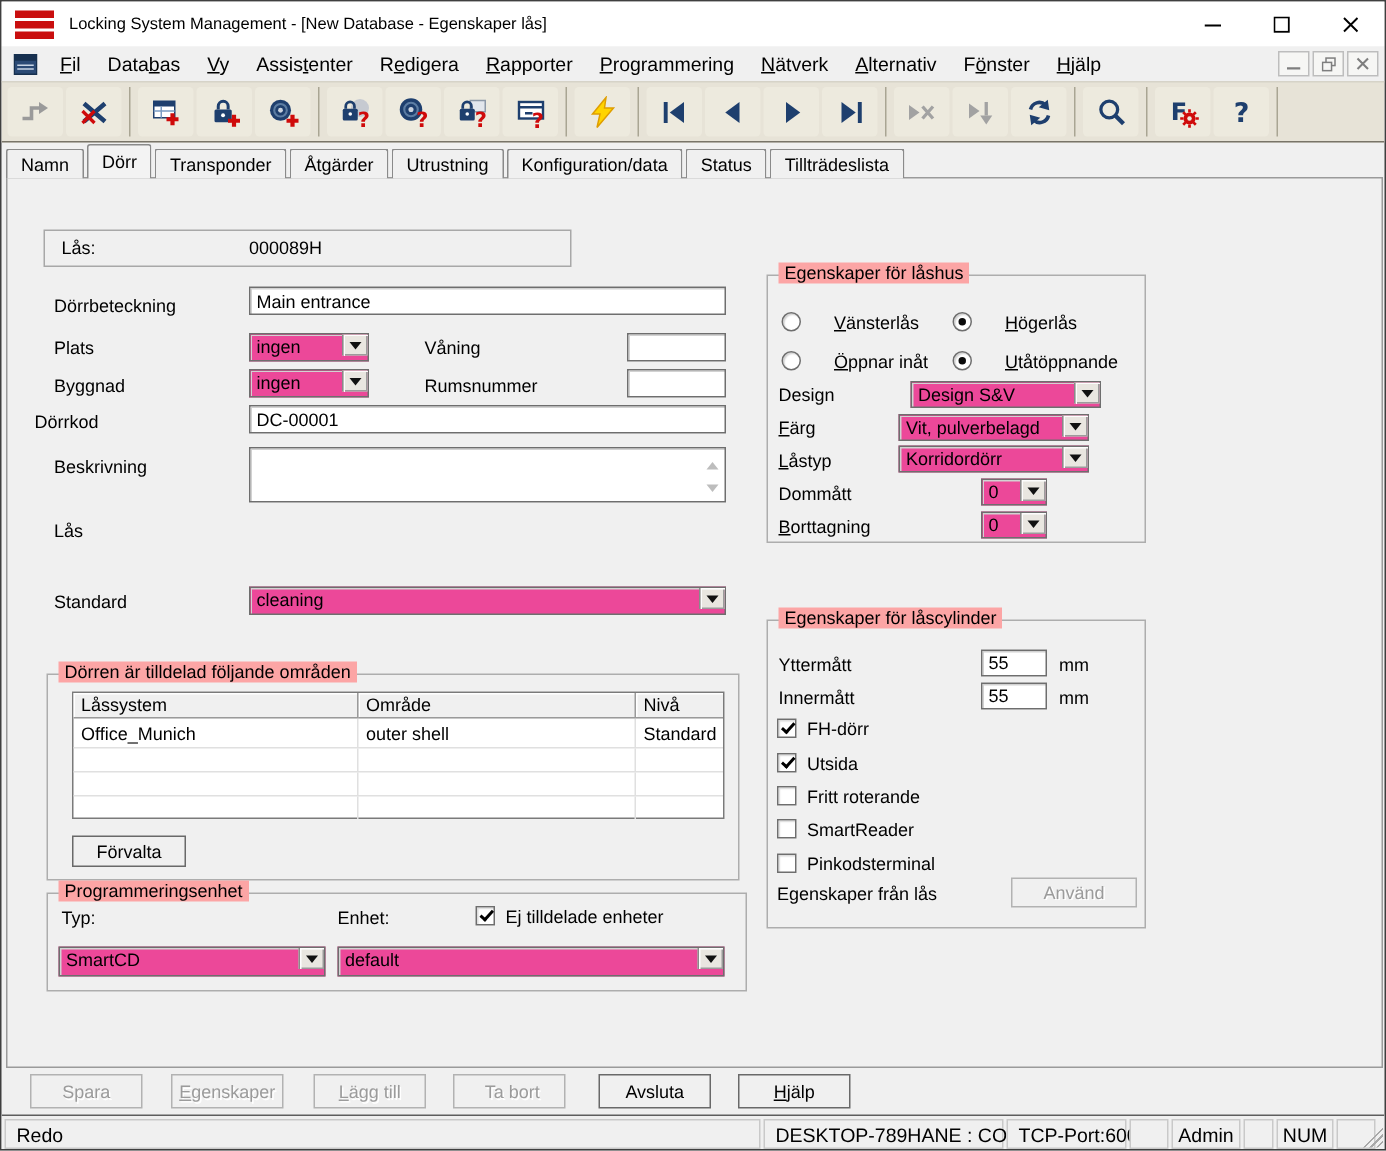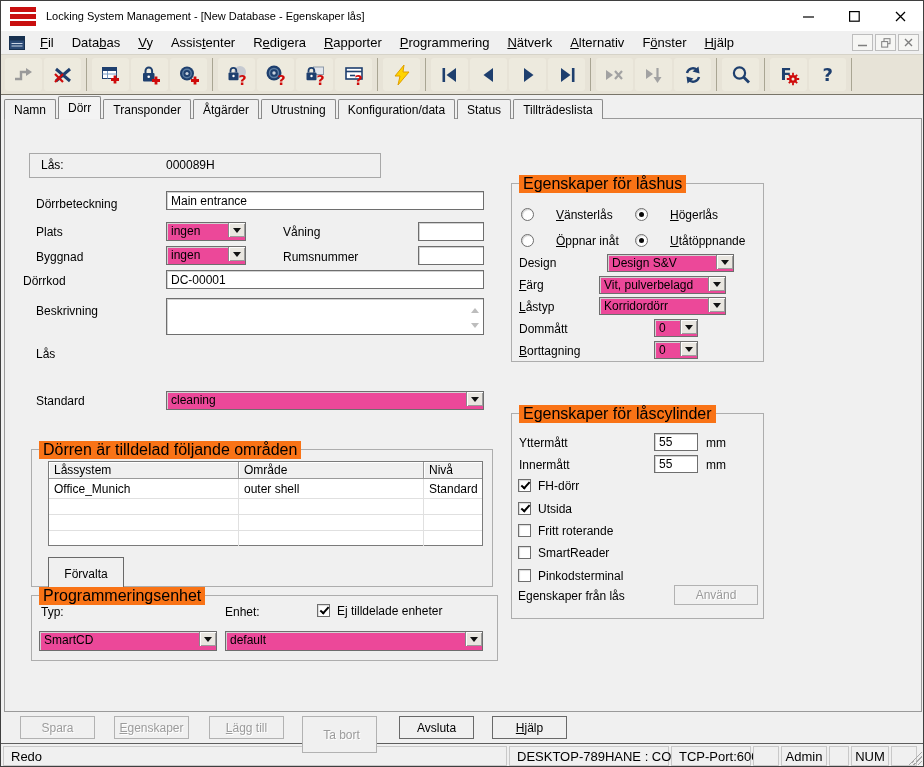--- a/index.html
+++ b/index.html
@@ -35,21 +35,21 @@
   .lbl{position:absolute;white-space:nowrap;font-size:12px;z-index:5;}
   .inp{position:absolute;background:#fff;border:1px solid #6e6e6e;font-size:12px;padding:1px 4px;
     font-family:inherit;z-index:5;box-shadow:inset 1px 1px 0 #d2d2d2;}
   .tarea{position:absolute;background:#fff;border:1px solid #6e6e6e;font-size:12px;padding:1px 4px;z-index:5;box-shadow:inset 1px 1px 0 #d2d2d2;}
   .combo{position:absolute;background:#ec4899;border:1px solid #6e6e6e;display:flex;align-items:flex-start;z-index:5;box-shadow:inset 1px 1px 0 #d2d2d2;}
   .combo .ct{flex:1;font-size:12px;padding:1px 4px;white-space:nowrap;overflow:hidden;display:flex;align-items:center;}
   .combo .cb{width:17px;background:#e9e6e0;border-left:1px solid #8a8a8a;display:flex;align-items:center;justify-content:center;
     box-shadow:inset 1px 1px 0 #fdfdfd,inset -1px -1px 0 #9c9c9c;flex:none;}
   .combo .cb::after{content:"";border:4px solid transparent;border-top:5px solid #111;margin-top:5px;}
   .grp{position:absolute;border:1px solid #adadad;z-index:2;}
-  .grp-legend{position:absolute;top:-8px;left:8px;background:#f97316;padding:0 4px;font-size:16px;white-space:nowrap;z-index:6;}
+  .grp-legend{position:absolute;top:-8px;left:8px;background:#fca5a5;padding:0 4px;font-size:12px;white-space:nowrap;z-index:6;}
   .radio{position:absolute;display:flex;align-items:center;gap:22px;height:15px;z-index:5;}
   .radio .dot{width:13px;height:13px;border-radius:50%;background:#fff;border:1px solid #6e6e6e;position:relative;flex:none;box-shadow:inset 1px 1px 1px rgba(0,0,0,.18);}
   .radio.on .dot::after{content:"";position:absolute;left:3px;top:3px;width:5px;height:5px;border-radius:50%;background:#0a0a0a;}
   .chk{position:absolute;display:flex;align-items:center;gap:7px;height:15px;z-index:5;}
   .chk .box{width:13px;height:13px;background:#fff;border:1px solid #6e6e6e;position:relative;flex:none;box-shadow:inset 1px 1px 1px rgba(0,0,0,.15);}
   .chk.on .box::after{content:"";position:absolute;left:2px;top:2px;width:7px;height:3px;border-left:2px solid #000;border-bottom:2px solid #000;transform:rotate(-48deg);}
   .btn{position:absolute;background:#f0f0f0;border:1px solid #696969;font-size:12px;display:flex;align-items:center;justify-content:center;z-index:5;font-family:inherit;}
   .btn.disabled{color:#9b9b9b;border-color:#b2b2b2;text-shadow:1px 1px 0 #fff;}
   
   .areas-table{position:absolute;left:47px;top:460px;width:435px;height:85px;background:#fff;border:1px solid #7a7a7a;z-index:5;display:flex;flex-direction:column;}
@@ -360,21 +360,21 @@
         <span class="td c1"></span>
         <span class="td c2"></span>
         <span class="td c3"></span>
       </div>
     <div class="trow-empty">
         <span class="td c1"></span>
         <span class="td c2"></span>
         <span class="td c3"></span>
       </div>
   </div>
-  <button class="btn" style="left:47px;top:556px;width:76px;height:33px;">Förvalta</button>
+  <button class="btn" style="left:47px;top:556px;width:76px;height:21px;">Förvalta</button>
 
   <div class="grp" style="left:30px;top:594px;width:467px;height:66px;"></div>
   <span class="grp-legend" style="left:38px;top:586px;position:absolute;">Programmeringsenhet</span>
   <span class="lbl" style="left:40px;top:604px;">Typ:</span>
   <span class="lbl" style="left:224px;top:604px;">Enhet:</span>
   <div class="chk on" style="left:316px;top:602px;">
     <span class="box"></span>
     <span>Ej tilldelade enheter</span>
   </div>
   <div class="combo" style="left:38px;top:630px;width:178px;height:20px;">
@@ -457,21 +457,21 @@
   <div class="chk" style="left:517px;top:567px;">
       <span class="box"></span>
       <span>Pinkodsterminal</span>
     </div>
   <span class="lbl" style="left:517px;top:588px;">Egenskaper från lås</span>
   <button class="btn disabled" style="left:673px;top:584px;width:84px;height:20px;">Använd</button>
 
   <button class="btn disabled" style="left:19px;top:715px;width:75px;height:23px;">Spara</button>
   <button class="btn disabled" style="left:113px;top:715px;width:75px;height:23px;"><u>E</u>genskaper</button>
   <button class="btn disabled" style="left:208px;top:715px;width:75px;height:23px;"><u>L</u>ägg till</button>
-  <button class="btn disabled" style="left:301px;top:715px;width:75px;height:37px;padding-left:10px;">Ta bort</button>
+  <button class="btn disabled" style="left:301px;top:715px;width:75px;height:23px;padding-left:10px;">Ta bort</button>
   <button class="btn" style="left:398px;top:715px;width:75px;height:23px;">Avsluta</button>
   <button class="btn" style="left:491px;top:715px;width:75px;height:23px;"><u>H</u>jälp</button>
 
   <div class="statusbar">
     <span class="seg" style="left:2px;width:504px;">Redo</span>
     <span class="seg" style="left:508px;width:160px;">DESKTOP-789HANE : COM(*)</span>
     <span class="seg" style="left:670px;width:80px;">TCP-Port:6001</span>
     <span class="seg" style="left:752px;width:26px;"></span>
     <span class="seg" style="left:780px;width:46px;justify-content:center;">Admin</span>
     <span class="seg" style="left:828px;width:20px;"></span>

